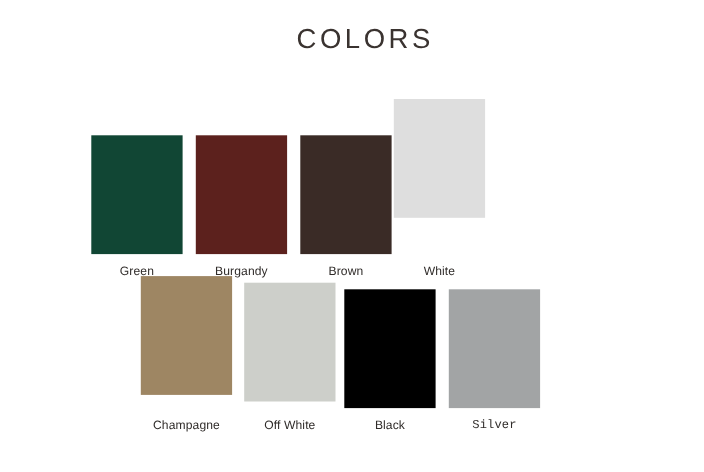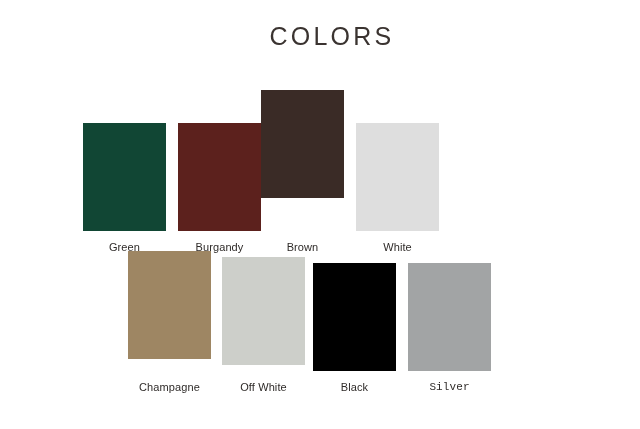--- a/index.html
+++ b/index.html
@@ -79,31 +79,31 @@
 
   <div class="page-title" style="color: rgb(58, 51, 48);">COLORS</div>
 
   <div class="swatch-row" id="swatch-row-1">
 
     <div class="swatch-cell" style="margin-right: 12px;">
       <div class="swatch-chip" style="background-color: rgb(17, 70, 52);"></div>
       <div class="swatch-label" style="color: rgb(47, 43, 41);">Green</div>
     </div>
 
-    <div class="swatch-cell" style="">
+    <div class="swatch-cell" style="margin-right: 12px;">
       <div class="swatch-chip" style="background-color: rgb(92, 33, 29);"></div>
       <div class="swatch-label" style="color: rgb(47, 43, 41);">Burgandy</div>
     </div>
 
-    <div class="swatch-cell" style="margin-right: 12px; gap: 33px;">
+    <div class="swatch-cell" style="margin-right: 2px;">
       <div class="swatch-chip" style="background-color: rgb(58, 43, 38);"></div>
       <div class="swatch-label" style="color: rgb(47, 43, 41);">Brown</div>
     </div>
 
-    <div class="swatch-cell" style="margin-right: 27px;">
+    <div class="swatch-cell" style="margin-right: 27px; gap: 33px;">
       <div class="swatch-chip" style="background-color: rgb(222, 222, 222);"></div>
       <div class="swatch-label" style="color: rgb(47, 43, 41);">White</div>
     </div>
 
 
   </div>
 
   <div class="swatch-row" id="swatch-row-2">
 
     <div class="swatch-cell" style="margin-right: 11px;">

